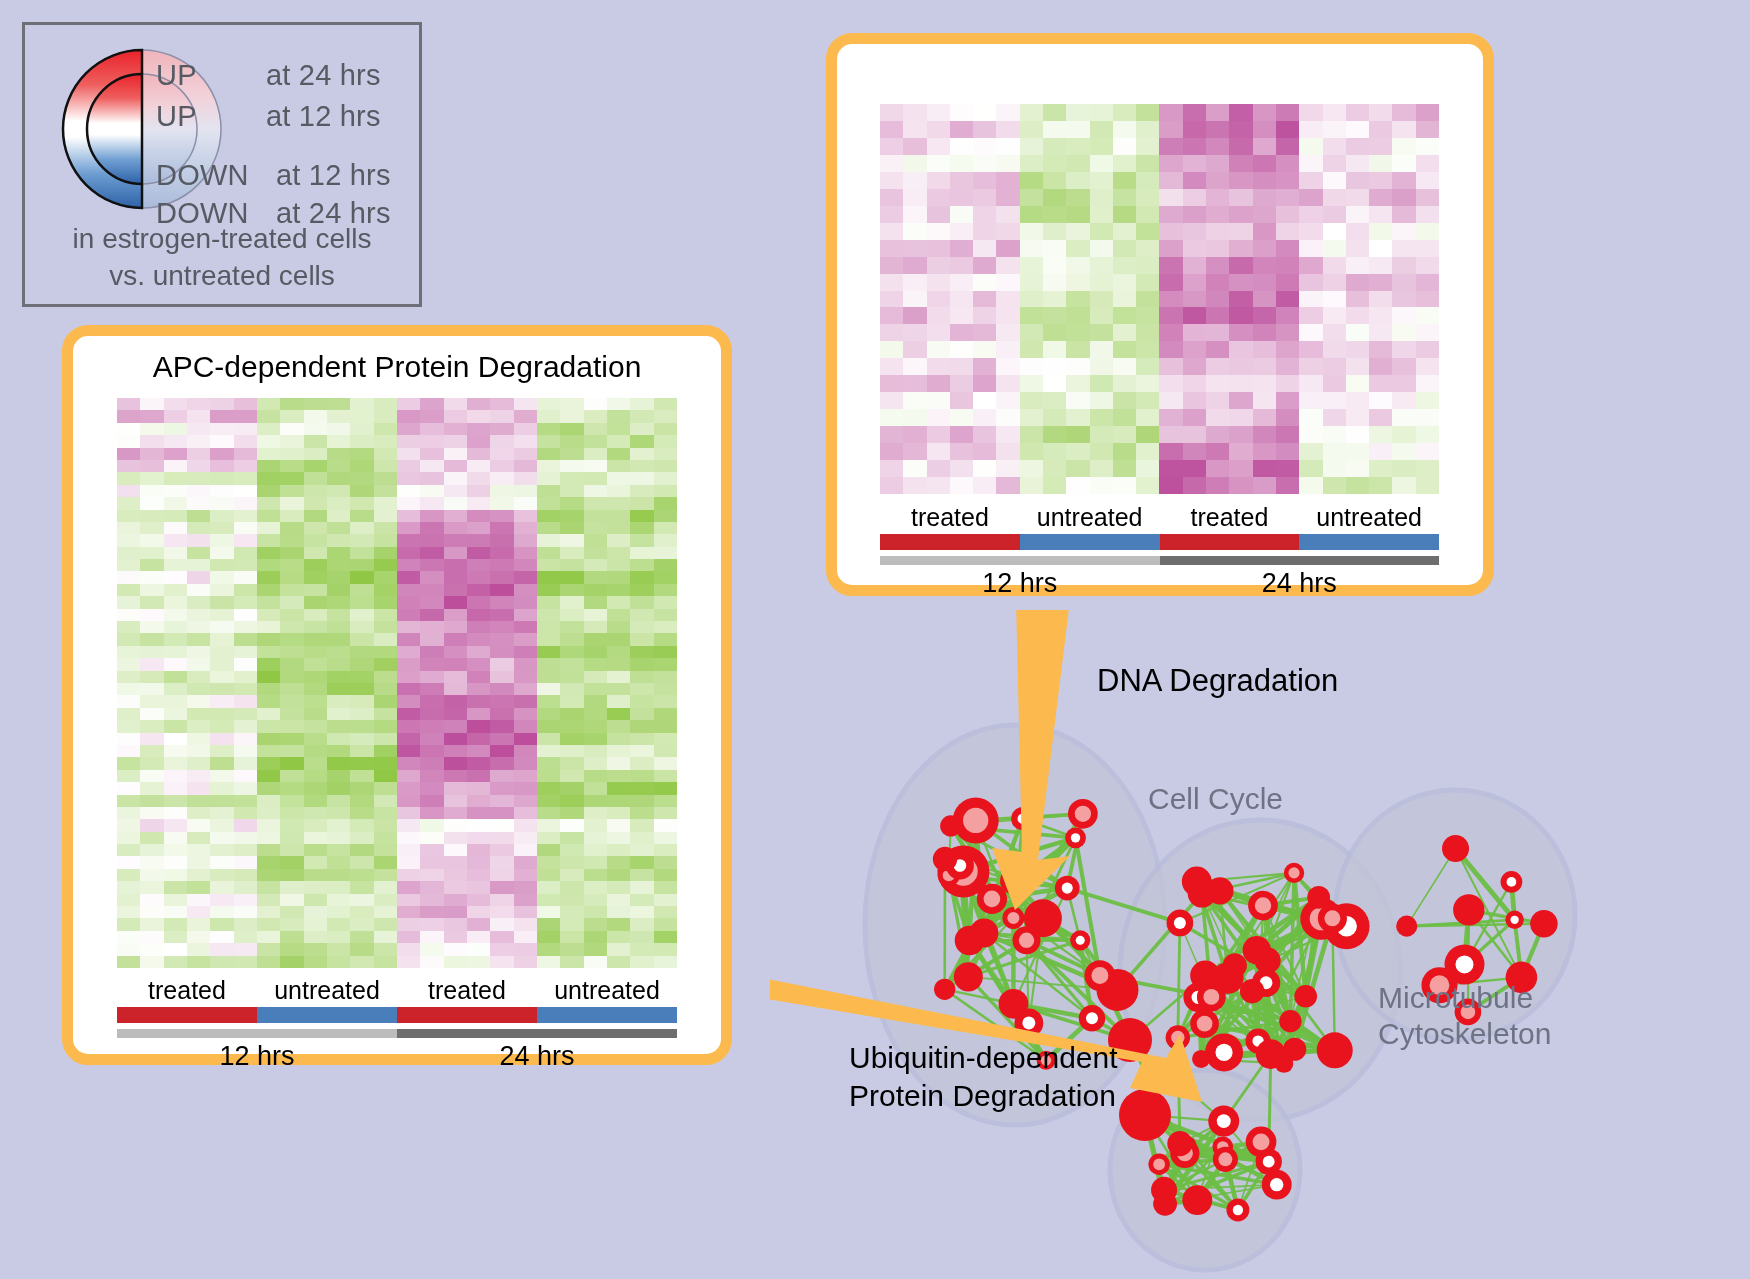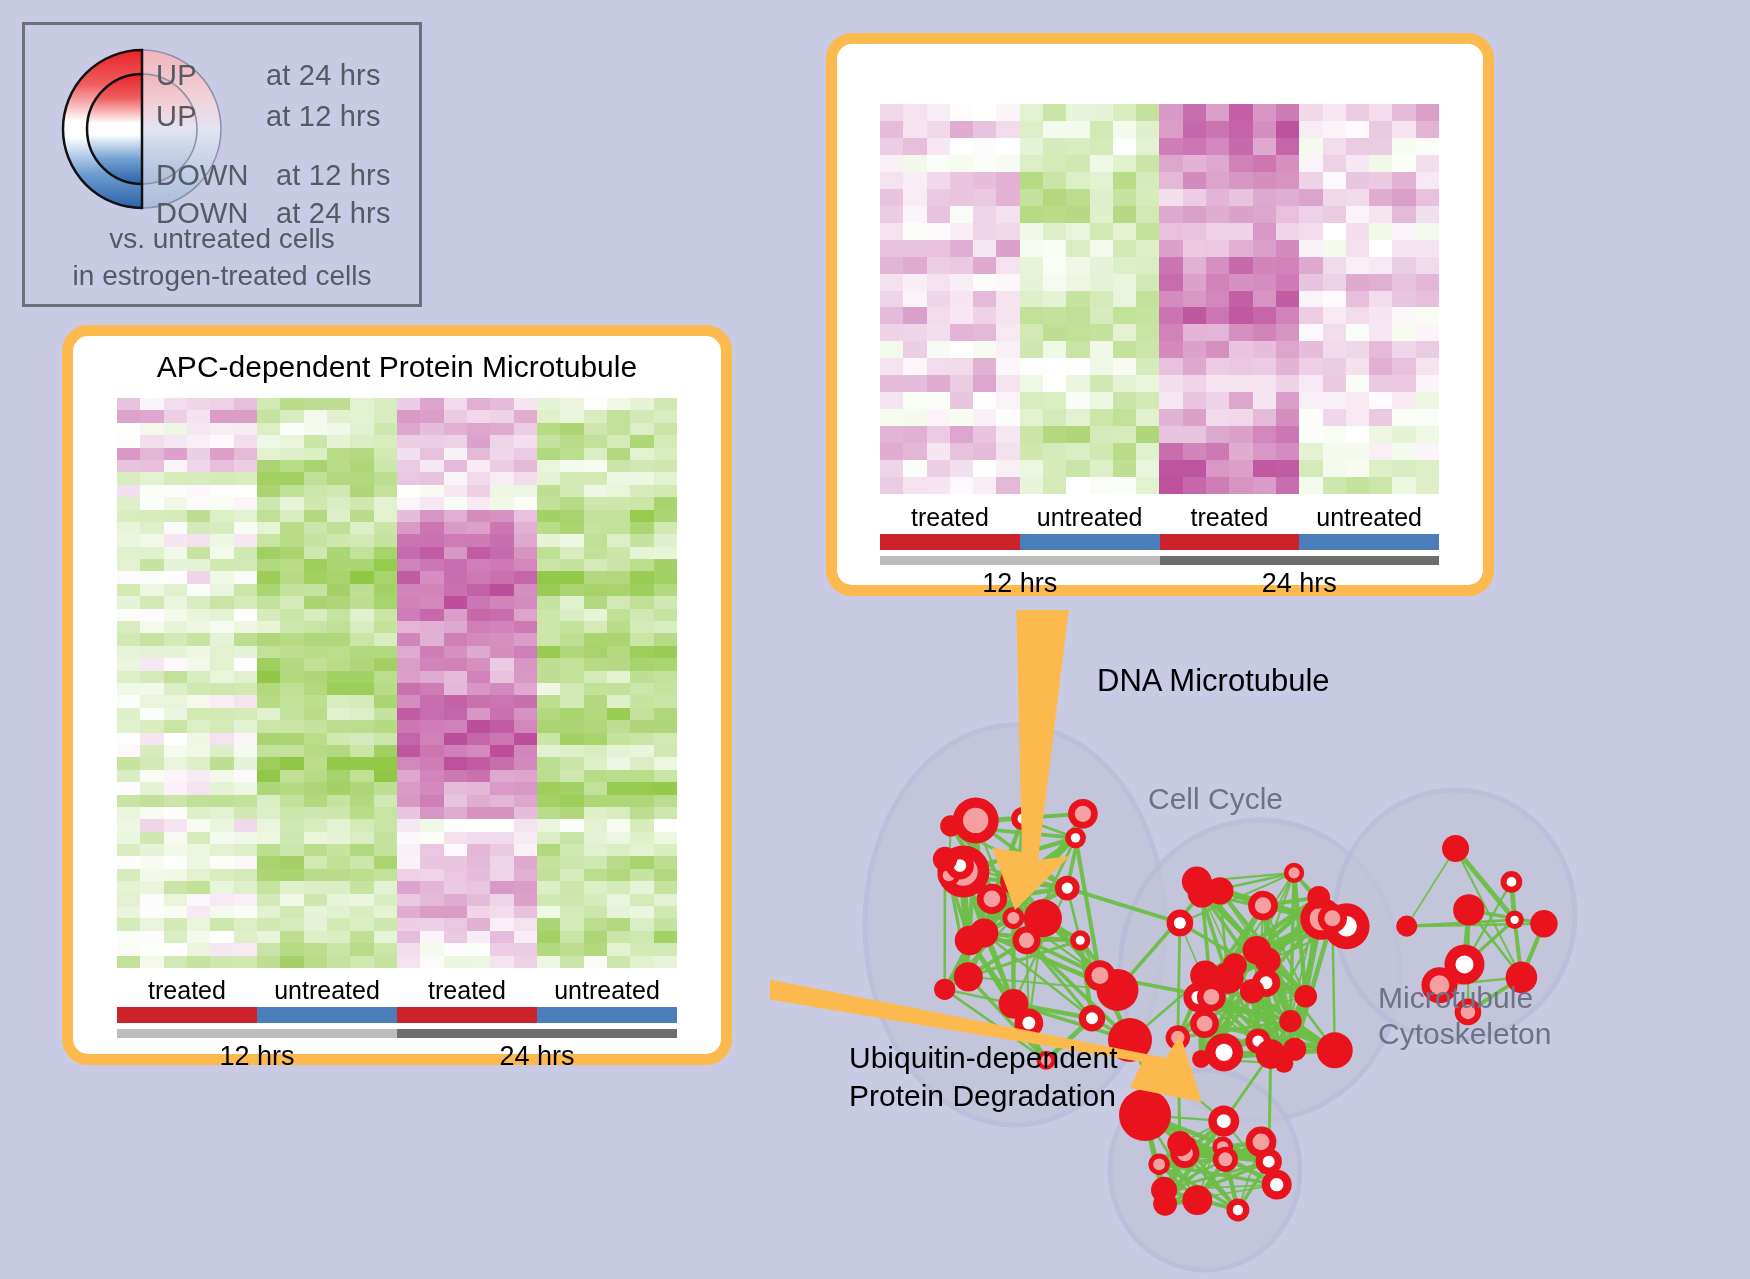--- a/index.html
+++ b/index.html
@@ -119,22 +119,22 @@
     <div class="key-row" style="left:131px;top:134px;">
       <span class="key-label" style="left:0;top:0;">DOWN</span>
       <span class="key-time" style="left:120px;top:0;">at 12 hrs</span>
     </div>
     <div class="key-row" style="left:131px;top:172px;">
       <span class="key-label" style="left:0;top:0;">DOWN</span>
       <span class="key-time" style="left:120px;top:0;">at 24 hrs</span>
     </div>
 
     <div id="key-foot">
+      <div>in estrogen-treated cells</div>
       <div>vs. untreated cells</div>
-      <div>in estrogen-treated cells</div>
     </div>
   </div>
 
 
   <div class="card" id="repfork-card">
     <div class="hm-wrap" id="hm-rf" style="left:43px;top:60px;width:559px;height:390px;">
       <div class="hm" id="grid-rf" style="grid-template-columns: repeat(24, 1fr); grid-template-rows: repeat(23, 1fr);">
           <i style="background: rgb(240, 216, 233);"></i>
           <i style="background: rgb(244, 226, 239);"></i>
           <i style="background: rgb(248, 236, 245);"></i>
@@ -705,21 +705,21 @@
         <div class="seg" style="flex: 1 1 0%; background: rgb(188, 188, 188);"></div>
         <div class="seg" style="flex: 1 1 0%; background: rgb(110, 110, 110);"></div>
       </div>
     <div class="hr-labels" id="hr-rf" style="left:43px;top:524px;width:559px;">
         <span>12 hrs</span>
         <span>24 hrs</span>
       </div>
   </div>
 
   <div class="card" id="apc-card">
-    <div class="card-title" style="margin-top:14px;">APC-dependent Protein Microtubule</div>
+    <div class="card-title" style="margin-top:14px;">APC-dependent Protein Degradation</div>
     <div class="hm-wrap" id="hm-apc" style="left:44px;top:62px;width:560px;height:570px;">
       <div class="hm" id="grid-apc" style="grid-template-columns: repeat(24, 1fr); grid-template-rows: repeat(46, 1fr);">
           <i style="background: rgb(232, 195, 222);"></i>
           <i style="background: rgb(251, 245, 249);"></i>
           <i style="background: rgb(242, 221, 236);"></i>
           <i style="background: rgb(239, 213, 231);"></i>
           <i style="background: rgb(237, 209, 229);"></i>
           <i style="background: rgb(231, 191, 219);"></i>
           <i style="background: rgb(210, 233, 180);"></i>
           <i style="background: rgb(185, 220, 138);"></i>
@@ -2470,19 +2470,19 @@
       <g>
         <circle cx="360" cy="430" r="22" fill="#e8131c"></circle>
       </g>
       <g>
         <circle cx="375" cy="505" r="26" fill="#e8131c"></circle>
       </g>
       <path d="M246,-10 L300,-10 L268,250 L300,246 L245,300 L222,238 L252,242 Z" fill="#fcb94d"></path>
       <path d="M-200,330 L-200,356 L372,452 L360,478 L432,492 L410,424 L396,448 Z" fill="#fcb94d"></path>
     </svg>
 
-  <div class="net-label" id="lbl-dna">DNA Microtubule</div>
+  <div class="net-label" id="lbl-dna">DNA Degradation</div>
   <div class="net-label" id="lbl-cellcycle">Cell Cycle</div>
   <div class="net-label" id="lbl-ubiq">Ubiquitin-dependent
 Protein Degradation</div>
   <div class="net-label" id="lbl-micro">Microtubule
 Cytoskeleton</div>
 </div>
 
 </body></html>

